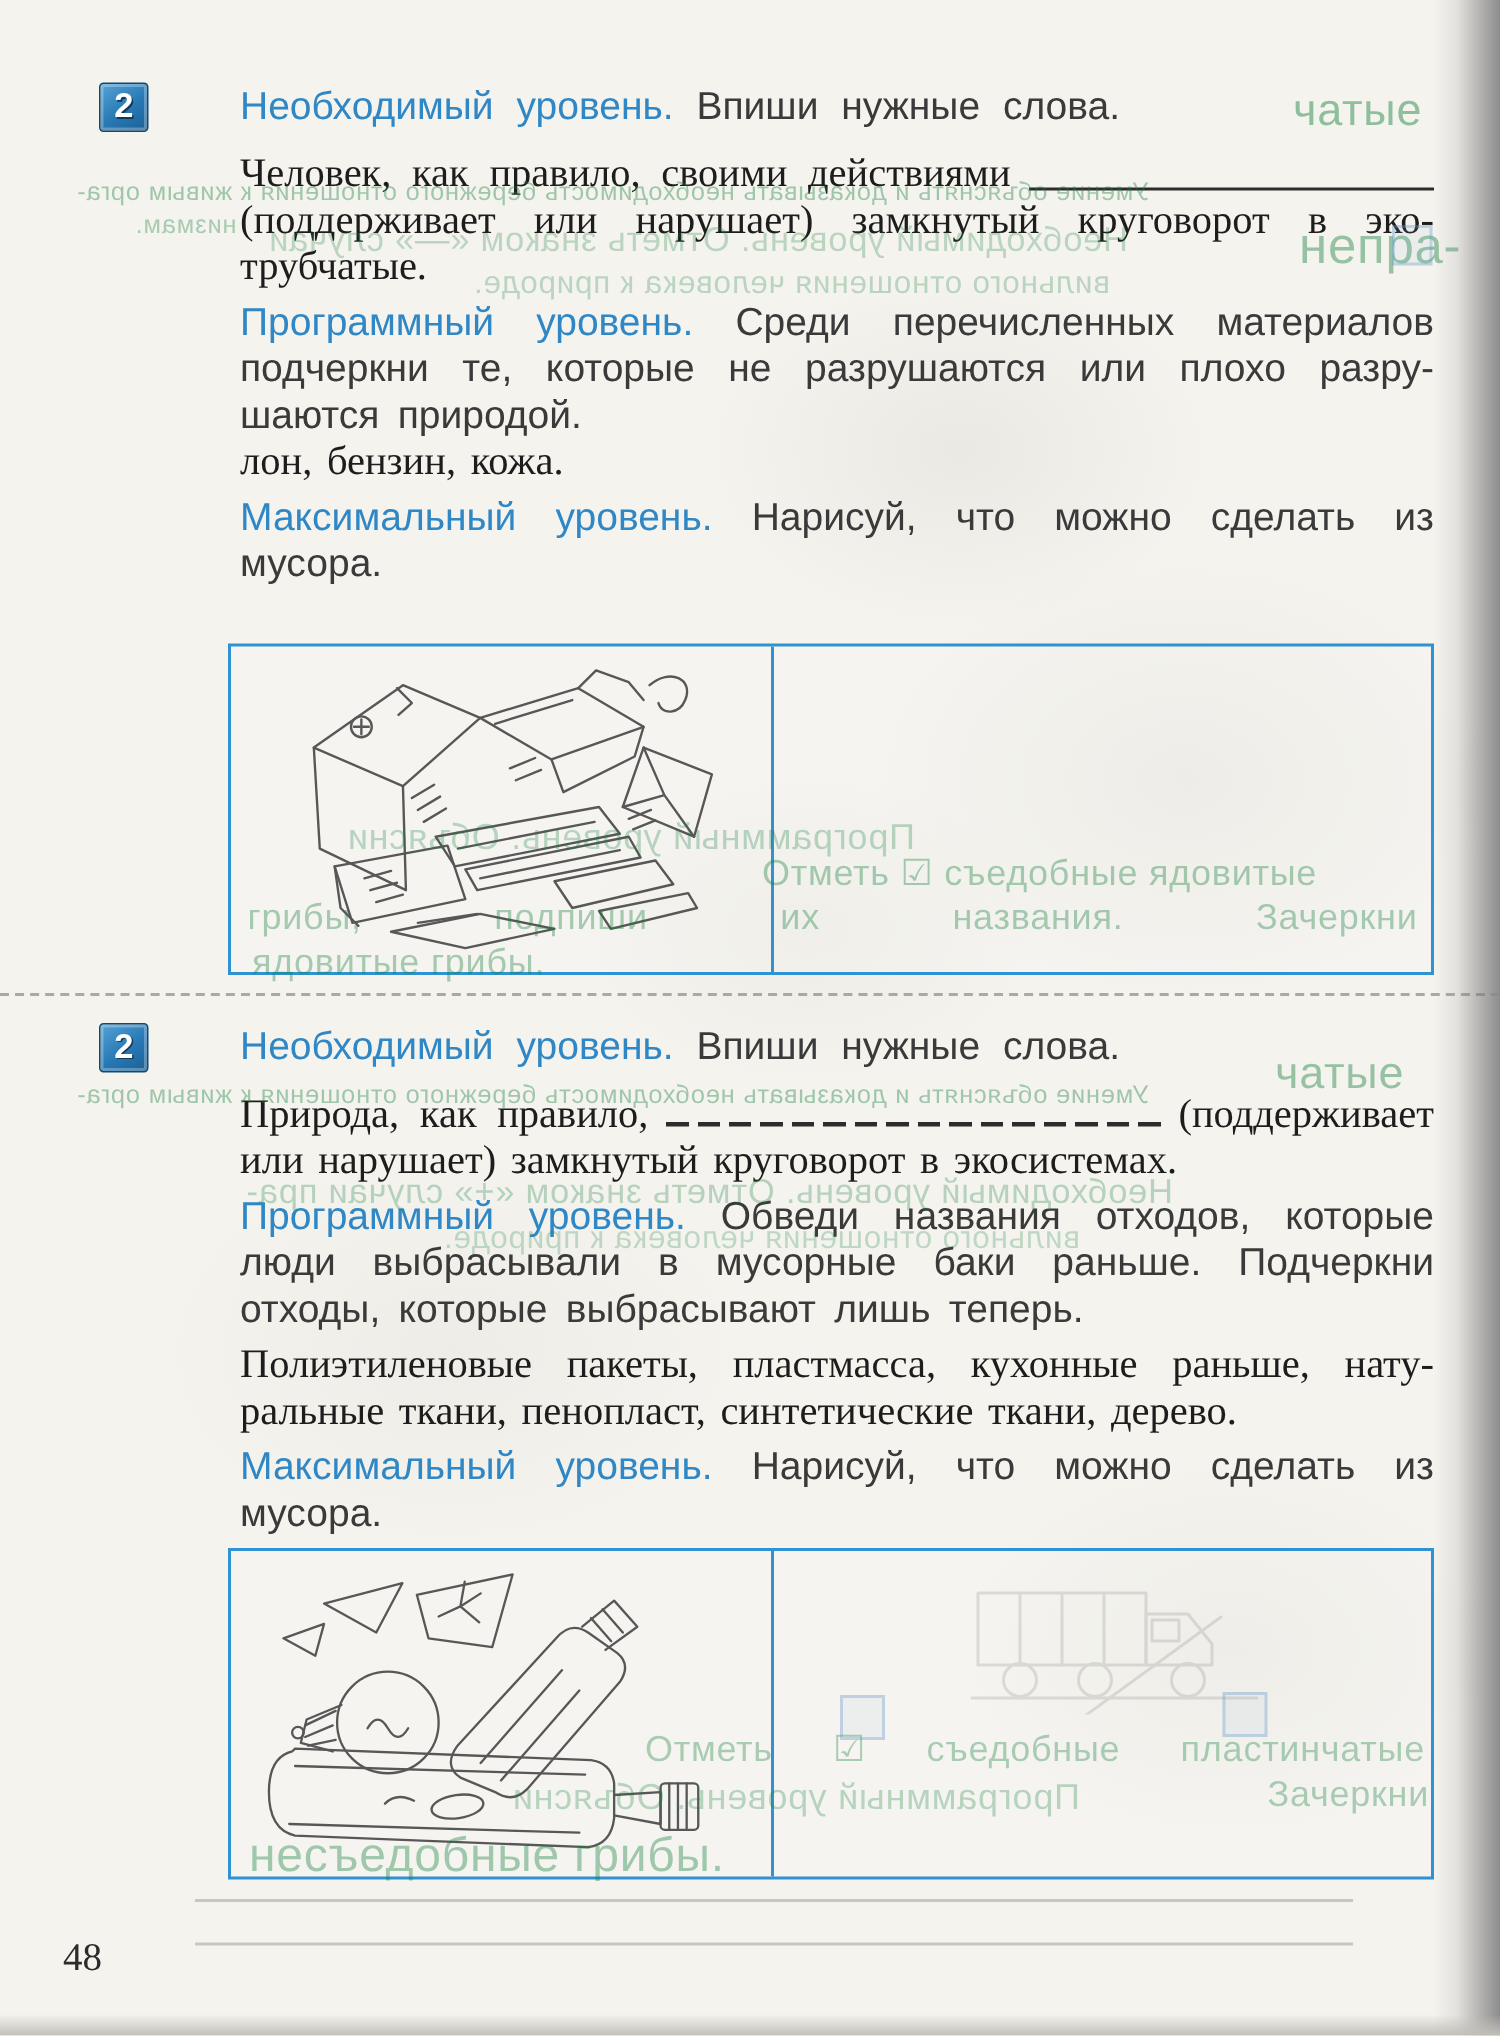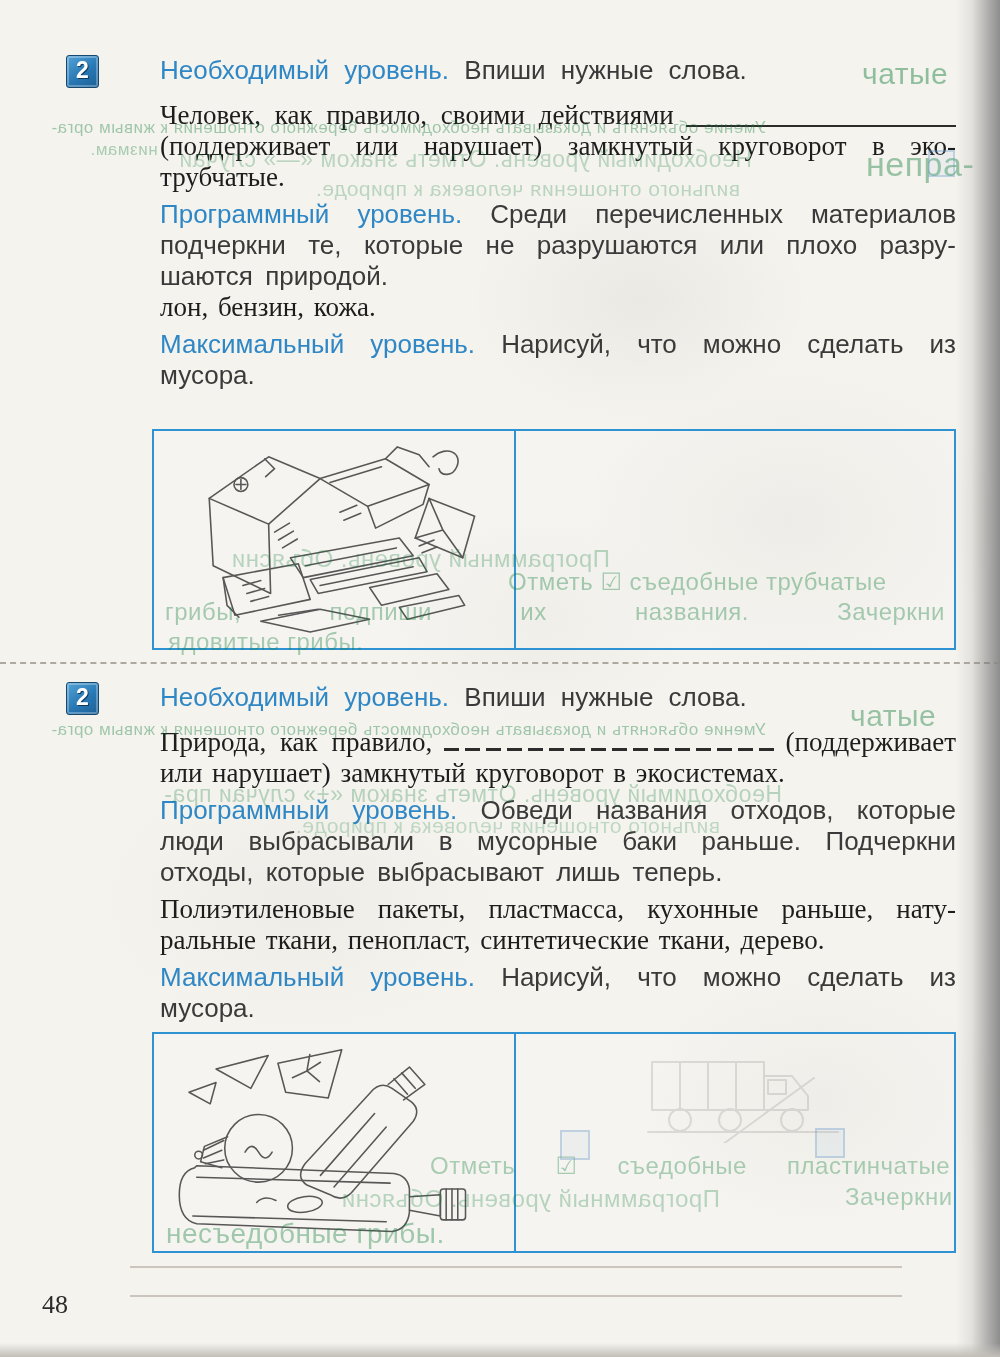--- a/index.html
+++ b/index.html
@@ -205,32 +205,32 @@
   </div>
 </div>
 
 <div class="bleed" style="left:862px;top:57px;font-size:30px;opacity:.45">чатые</div>
 <div class="bleed mir" style="left:66px;top:118px;width:700px;font-size:17px;opacity:.38">Умение объяснять и доказывать необходимость бережного отношения к живым орга-</div>
 <div class="bleed mir" style="left:90px;top:140px;font-size:17px;opacity:.34">низмам.</div>
 <div class="bleed mir" style="left:62px;top:146px;width:690px;font-size:23px;opacity:.26">Необходимый уровень. Отметь знаком «—» случаи</div>
 <div class="bleed" style="left:866px;top:145px;font-size:34px;opacity:.42">непра-</div>
 <div class="bleed mir" style="left:240px;top:177px;width:500px;font-size:21px;opacity:.26">вильного отношения человека к природе.</div>
 <div class="bleed mir" style="left:180px;top:545px;width:430px;font-size:24px;opacity:.28">Программный уровень. Объясни</div>
-<div class="bleed" style="left:508px;top:568px;width:440px;font-size:24px;opacity:.36">Отметь ☑ съедобные трубчатые</div>
+<div class="bleed" style="left:508px;top:568px;width:440px;font-size:24px;opacity:.36">Отметь ☑ съедобные ядовитые</div>
 <div class="bleed spread" style="left:165px;top:598px;width:780px;font-size:24px;opacity:.36">грибы, подпиши их названия. Зачеркни</div>
 <div class="bleed" style="left:168px;top:628px;font-size:24px;opacity:.36">ядовитые грибы.</div>
 
 <div class="bleed" style="left:850px;top:699px;font-size:30px;opacity:.42">чатые</div>
 <div class="bleed mir" style="left:66px;top:720px;width:700px;font-size:17px;opacity:.38">Умение объяснять и доказывать необходимость бережного отношения к живым орга-</div>
 <div class="bleed mir" style="left:62px;top:781px;width:720px;font-size:23px;opacity:.28">Необходимый уровень. Отметь знаком «+» случаи пра-</div>
 <div class="bleed mir" style="left:240px;top:814px;width:480px;font-size:21px;opacity:.24">вильного отношения человека к природе.</div>
 <div class="bleed mir" style="left:290px;top:1185px;width:430px;font-size:24px;opacity:.28">Программный уровень. Объясни</div>
 <div class="bleed spread" style="left:430px;top:1152px;width:520px;font-size:24px;opacity:.34">Отметь ☑ съедобные пластинчатые</div>
 <div class="bleed" style="left:845px;top:1183px;font-size:24px;opacity:.34">Зачеркни</div>
-<div class="bleed" style="left:166px;top:1218px;font-size:28px;opacity:.38">несъедобные грибы.</div>
+<div class="bleed" style="left:166px;top:1218px;font-size:32px;opacity:.38">несъедобные грибы.</div>
 
 <div class="bsq" style="left:928px;top:150px;width:23px;height:23px"></div>
 <div class="bsq" style="left:560px;top:1130px;width:26px;height:26px"></div>
 <div class="bsq" style="left:815px;top:1128px;width:26px;height:26px"></div>
 
 <div class="ruleline" style="left:130px;top:1266px;width:772px"></div>
 <div class="ruleline" style="left:130px;top:1295px;width:772px"></div>
 
 <div class="pagenum">48</div>
 

